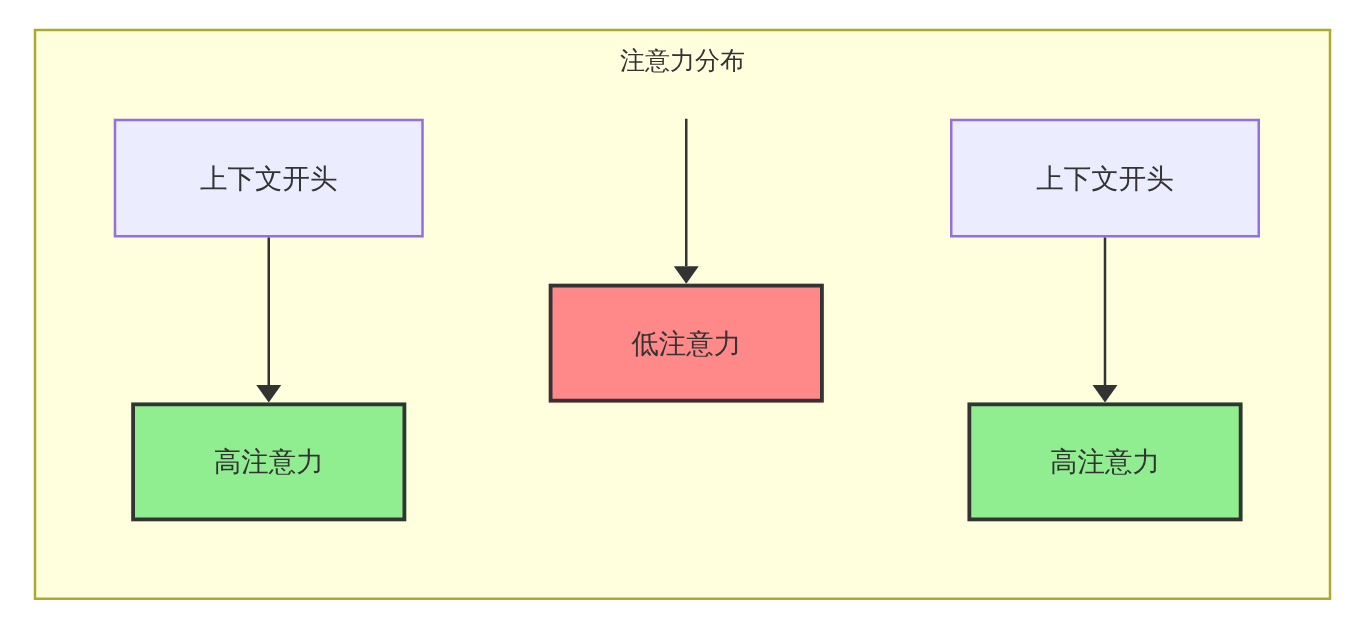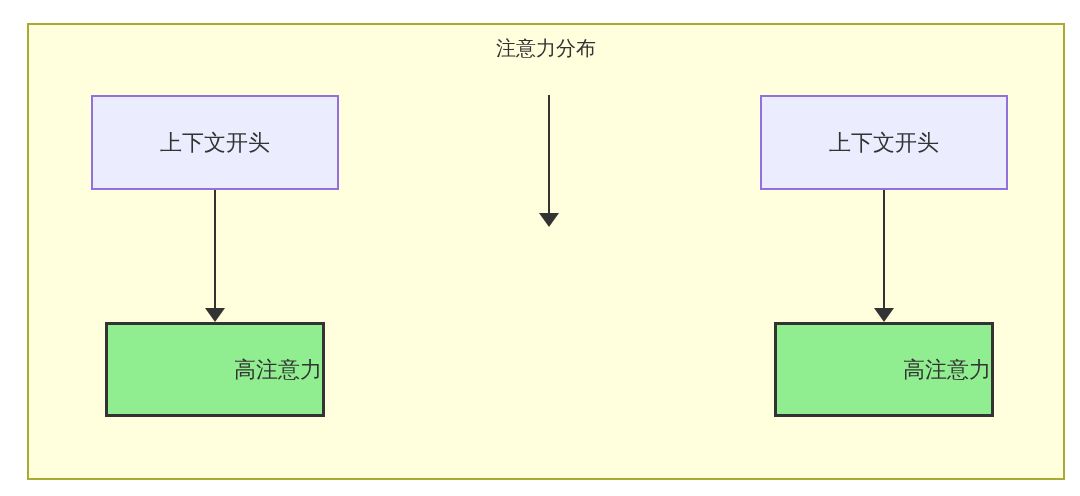--- a/index.html
+++ b/index.html
@@ -67,21 +67,21 @@
     width: 248px;
     height: 95px;
     background: var(--source-bg);
     border: 2px solid var(--source-border);
   }
   .node.target {
     width: 220px;
     height: 95px;
     border: 3px solid var(--node-border);
   }
-  .node.target[data-level="high"] { background: var(--high-bg); justify-content: flex-end; }
+  .node.target[data-level="high"] { background: var(--high-bg); }
   .node.target[data-level="low"]  { background: var(--low-bg); }
   .arrow {
     height: 132px;
     display: flex;
     flex-direction: column;
     align-items: center;
   }
   .arrow-line {
     width: 2px;
     flex: 1;
@@ -113,20 +113,23 @@
       <div class="node target" data-level="high">
         <span>高注意力</span>
       </div>
     </div>
 
     <div class="column col-1">
       <div class="arrow">
         <div class="arrow-line"></div>
         <div class="arrow-head"></div>
       </div>
+      <div class="node target" data-level="low">
+        <span>低注意力</span>
+      </div>
     </div>
 
     <div class="column col-2">
       <div class="node source">
         <span>上下文开头</span>
       </div>
       <div class="arrow">
         <div class="arrow-line"></div>
         <div class="arrow-head"></div>
       </div>

